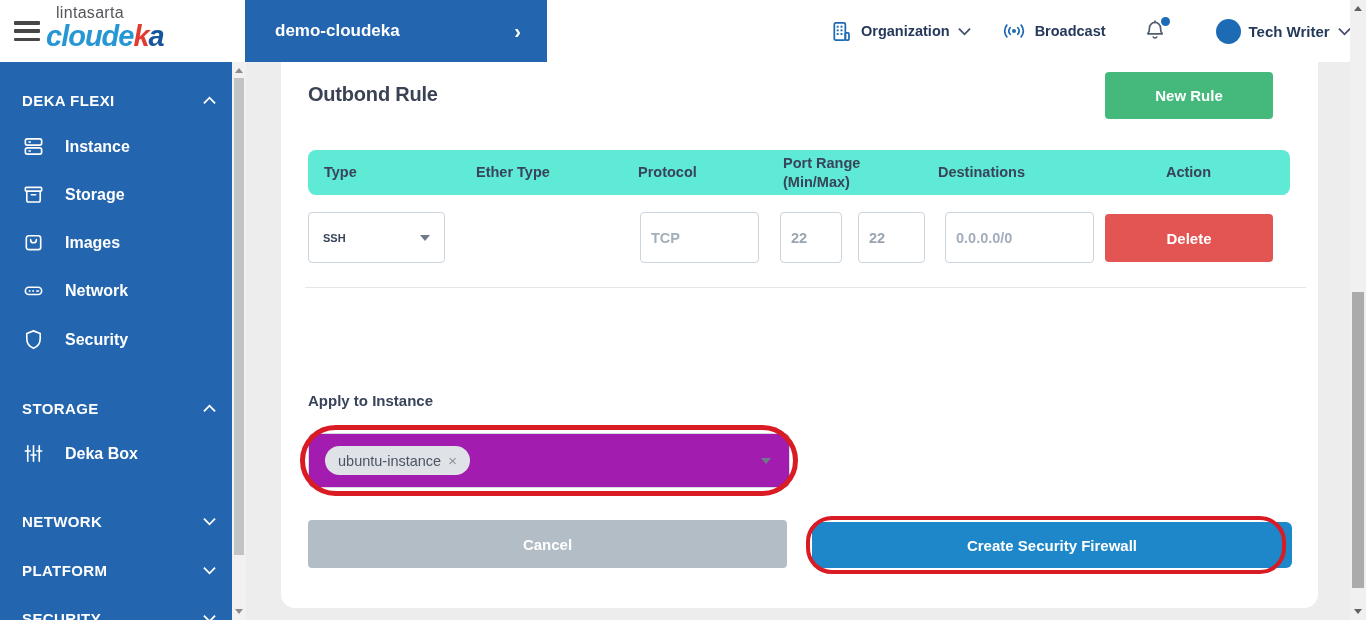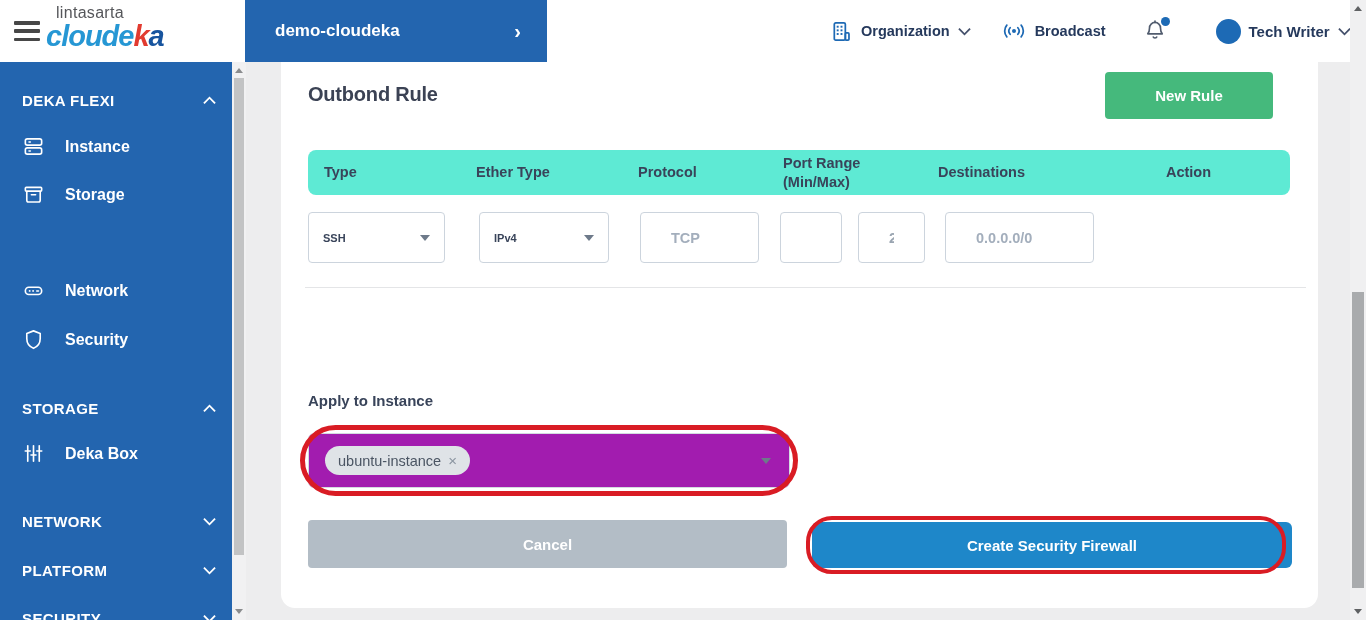--- a/index.html
+++ b/index.html
@@ -58,21 +58,21 @@
 
   .thead { position:absolute; left:27px; top:88px; width:982px; height:45px; background:#5eead4; border-radius:8px; display:flex; align-items:center; color:#39445a; font-size:14.5px; font-weight:bold; }
   .th { padding-left:16px; line-height:1.25; }
   .th-type { width:152px; } .th-ether { width:162px; } .th-proto { width:145px; }
   .th-port { width:155px; } .th-dest { width:165px; } .th-action { width:203px; text-align:center; padding-left:0; }
 
   .trow { position:absolute; left:27px; top:150px; width:982px; height:51px; }
   .fakeselect { position:absolute; top:0; height:51px; background:#fff; border:1px solid #ccd4dd; border-radius:4px; display:flex; align-items:center; justify-content:space-between; padding:0 14px; cursor:pointer; }
   .fakeselect .sval { font-size:11px; font-weight:bold; color:#39445a; }
   .caret { width:0; height:0; border-left:5px solid transparent; border-right:5px solid transparent; border-top:6px solid #6e7a8a; }
-  .tinput { position:absolute; top:0; height:51px; background:#fff; border:1px solid #ccd4dd; border-radius:4px; padding:0 30px; font-family:inherit; font-size:14.5px; font-weight:bold; color:#9aa5b1; }
+  .tinput { position:absolute; top:0; height:51px; background:#fff; border:1px solid #ccd4dd; border-radius:4px; padding:0 10px; font-family:inherit; font-size:14.5px; font-weight:bold; color:#9aa5b1; }
   .tinput::placeholder { color:#a3aebc; opacity:1; font-weight:bold; }
   .sel-type { left:0; width:137px; } .sel-ether { left:171px; width:130px; }
   .in-proto { left:332px; width:119px; } .in-pmin { left:472px; width:62px; }
   .in-pmax { left:550px; width:67px; } .in-dest { left:637px; width:149px; }
   .delete-btn { position:absolute; left:797px; top:2px; width:168px; height:48px; background:#e25552; border:none; border-radius:4px; color:#fff; font-family:inherit; font-size:15px; font-weight:bold; cursor:pointer; }
 
   .divider { position:absolute; left:24px; top:225px; width:1001px; height:1px; background:#e4e5e7; }
 
   .apply-label { position:absolute; left:27px; top:330px; font-size:15px; font-weight:bold; color:#39445a; }
   .inst-wrap { position:absolute; left:27px; top:371px; width:482px; height:55px; }
@@ -191,20 +191,29 @@
       <svg class="side-icon" viewBox="0 0 24 24">
         <g fill="none" stroke="#fff" stroke-width="1.7">
           <rect x="3.5" y="4.5" width="17" height="4" rx="1"></rect>
           <path d="M5,8.5 v9.5 a1.8,1.8 0 0 0 1.8,1.8 h10.4 a1.8,1.8 0 0 0 1.8,-1.8 v-9.5"></path>
           <path d="M9.8,12.2 h4.4" stroke-linecap="round"></path>
         </g>
       </svg>
       <span class="ilabel">Storage</span>
     </div>
 
+    <div class="side-item" style="top:167px;">
+      <svg class="side-icon" viewBox="0 0 24 24">
+        <g fill="none" stroke="#fff" stroke-width="1.7">
+          <rect x="4.5" y="5" width="15" height="14.5" rx="2.5"></rect>
+          <path d="M9,9 a3,3.2 0 0 0 6,0" stroke-linecap="round"></path>
+        </g>
+      </svg>
+      <span class="ilabel">Images</span>
+    </div>
 
     <div class="side-item" style="top:215px;">
       <svg class="side-icon" viewBox="0 0 24 24">
         <g fill="none" stroke="#fff" stroke-width="1.7">
           <rect x="3.5" y="8.6" width="17" height="7.6" rx="3.6"></rect>
         </g>
         <g fill="#fff">
           <circle cx="8" cy="12.4" r="1"></circle>
             <circle cx="11.6" cy="12.4" r="1"></circle>
           <rect x="14.6" y="11.7" width="3.4" height="1.5" rx=".7"></rect>
@@ -284,28 +293,25 @@
       </div>
       <div class="th th-dest">Destinations</div>
       <div class="th th-action">Action</div>
     </div>
 
     <div class="trow">
       <div class="fakeselect sel-type">
         <span class="sval">SSH</span>
         <span class="caret"></span>
       </div>
-      <div class="fakeselect sel-ether">
-        <span class="sval">IPv4</span>
-        <span class="caret"></span>
-      </div>
       <input class="tinput in-proto" placeholder="TCP" style="">
       <input class="tinput in-pmin" value="22" style="">
       <input class="tinput in-pmax" value="22" style="">
       <input class="tinput in-dest" placeholder="0.0.0.0/0" style="">
+      <button class="delete-btn">Delete</button>
     </div>
 
     <div class="divider"></div>
 
     <div class="apply-label">Apply to Instance</div>
 
     <div class="inst-wrap">
       <div class="inst-select">
         <span class="chip">
           <span>ubuntu-instance</span>

